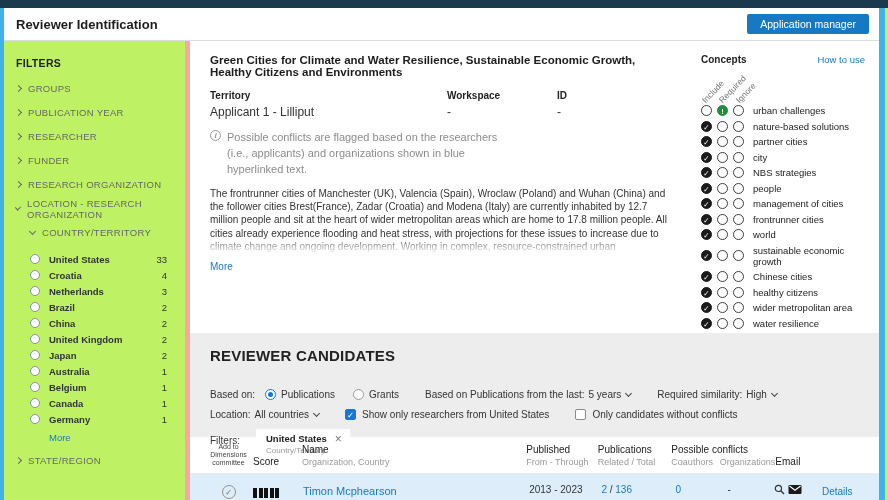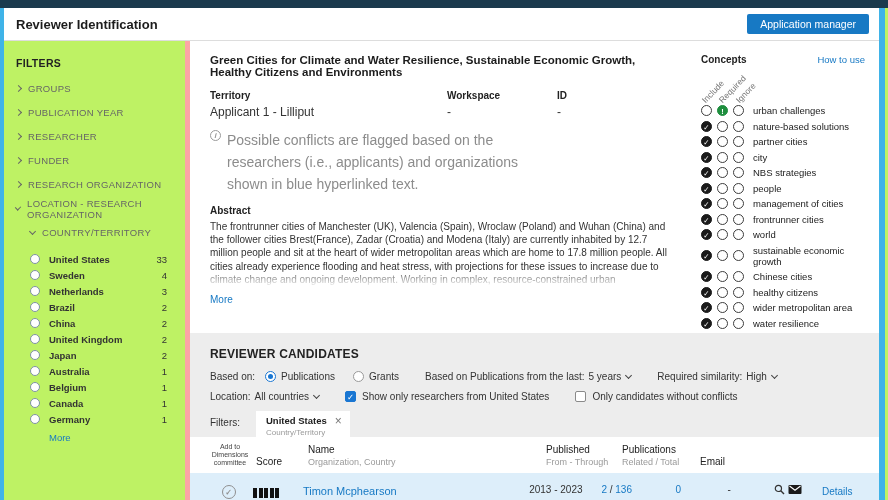--- a/index.html
+++ b/index.html
@@ -42,21 +42,21 @@
   .card-left { flex:1; padding:13px 26px 0 20px; }
   .prop-title { font-size:11.5px; font-weight:bold; color:#1c1c1c; margin-bottom:12px; }
   .meta-row { display:flex; margin-bottom:10px; }
   .meta-col1 { width:237px; } .meta-col2 { width:110px; } .meta-col3 { flex:1; }
   .meta-label { font-size:10px; font-weight:bold; color:#222; margin-bottom:4px; }
   .meta-value { font-size:12px; color:#333; }
   .info-note { display:flex; width:310px; margin-bottom:10px; }
   .info-icon { width:11px; height:11px; min-width:11px; border:1px solid #9a9a9a; border-radius:50%;
                color:#9a9a9a; font-size:8px; line-height:10px; text-align:center; font-style:italic;
                font-weight:bold; margin-right:6px; margin-top:1px; }
-  .info-text { font-size:14px; color:#8c8c8c; line-height:22px; }
+  .info-text { font-size:11px; color:#8c8c8c; line-height:16px; }
   .abs-label { font-size:10px; font-weight:bold; margin-bottom:4px; }
   .abs-wrap { position:relative; max-height:66px; overflow:hidden; }
   .abs-text { font-size:10px; color:#333; line-height:13.2px; }
   .abs-wrap::after { content:""; position:absolute; left:0; right:0; bottom:0; height:15px;
                      background:linear-gradient(rgba(255,255,255,.15), rgba(255,255,255,.92)); }
   .abs-more { font-size:10px; margin-top:8px; display:inline-block; }
 
   
   .concepts { width:178px; min-width:178px; padding:13px 14px 0 0; }
   .concepts-head { display:flex; justify-content:space-between; align-items:baseline; margin-bottom:2px; }
@@ -69,21 +69,21 @@
   .concept-row { display:flex; align-items:center; margin-bottom:4.5px; }
   .ccircle { width:11px; height:11px; border-radius:50%; border:1.5px solid #3d3d3d; background:#fff;
              margin-right:5px; flex:none; font-size:7.5px; line-height:11px; text-align:center;
              color:#fff; cursor:pointer; }
   .ccircle.checked { background:#1a1a1a; border-color:#1a1a1a; }
   .ccircle.required { background:#1e8e3e; border-color:#1e8e3e; font-weight:bold; }
   .concept-label { font-size:9.5px; color:#222; margin-left:4px; }
 
   
   .cand-panel { height:104px; background:#ededed; padding:14px 20px 0 20px; }
-  .cand-title { font-size:12px; font-weight:bold; letter-spacing:.2px; margin-bottom:10px; }
+  .cand-title { font-size:15px; font-weight:bold; letter-spacing:.2px; margin-bottom:25px; }
   .cand-row { display:flex; align-items:center; font-size:10px; color:#333; margin-bottom:9px; }
   .radio { width:11px; height:11px; border:1.5px solid #999; border-radius:50%; background:#fff;
            display:inline-block; margin:0 5px 0 10px; position:relative; cursor:pointer; flex:none; }
   .radio.sel { border-color:#1976d2; }
   .radio.sel::after { content:""; position:absolute; left:1.5px; top:1.5px; width:5px; height:5px;
                       border-radius:50%; background:#1976d2; }
   .checkbox { width:11px; height:11px; border:1.5px solid #8a8a8a; border-radius:2px; background:#fff;
               display:inline-block; margin-right:6px; cursor:pointer; flex:none;
               font-size:8.5px; line-height:10px; text-align:center; color:#fff; }
   .checkbox.sel { background:#1976d2; border-color:#1976d2; }
@@ -173,21 +173,21 @@
       </div>
 
       <div id="country-list" class="country-list">
           <div class="country-row">
             <span class="c-circle"></span>
             <span class="c-name">United States</span>
             <span class="c-count">33</span>
           </div>
           <div class="country-row">
             <span class="c-circle"></span>
-            <span class="c-name">Sweden</span>
+            <span class="c-name">Croatia</span>
             <span class="c-count">4</span>
           </div>
           <div class="country-row">
             <span class="c-circle"></span>
             <span class="c-name">Netherlands</span>
             <span class="c-count">3</span>
           </div>
           <div class="country-row">
             <span class="c-circle"></span>
             <span class="c-name">Brazil</span>
@@ -224,20 +224,26 @@
             <span class="c-count">1</span>
           </div>
           <div class="country-row">
             <span class="c-circle"></span>
             <span class="c-name">Germany</span>
             <span class="c-count">1</span>
           </div>
         </div>
       <span class="more-link">More</span>
 
+      <div id="filter-bottom">
+          <div class="filter-section">
+            <span class="chev right"></span>
+            <span class="fs-label">STATE/REGION</span>
+          </div>
+        </div>
     </div>
 
     <div class="main">
 
       <div class="top-card">
         <div class="card-left">
           <div class="prop-title">Green Cities for Climate and Water Resilience, Sustainable Economic Growth, Healthy Citizens and Environments</div>
 
           <div class="meta-row">
             <div class="meta-col1">
@@ -252,21 +258,20 @@
               <div class="meta-label">ID</div>
               <div class="meta-value">-</div>
             </div>
           </div>
 
           <div class="info-note">
             <span class="info-icon">i</span>
             <span class="info-text">Possible conflicts are flagged based on the researchers (i.e., applicants) and organizations shown in blue hyperlinked text.</span>
           </div>
 
-          <div class="abs-label">Abstract</div>
           <div class="abs-wrap">
             <div class="abs-text">The frontrunner cities of Manchester (UK), Valencia (Spain), Wroclaw (Poland) and Wuhan (China) and the follower cities Brest(France), Zadar (Croatia) and Modena (Italy) are currently inhabited by 12.7 million people and sit at the heart of wider metropolitan areas which are home to 17.8 million people. All cities already experience flooding and heat stress, with projections for these issues to increase due to climate change and ongoing development. Working in complex, resource-constrained urban environments, the municipalities for each city have committed to delivering joined-up, cost-effective, smart solutions to address these and other urban challenges. They recognise that the cities of the future will</div>
           </div>
           <span class="abs-more link">More</span>
         </div>
 
         <div class="concepts">
           <div class="concepts-head">
             <span class="concepts-title">Concepts</span>
             <span class="how-to-use link">How to use</span>
@@ -420,20 +425,27 @@
             <div class="h-sub">Organization, Country</div>
           </div>
           <div class="col-pub">
             <div class="h-main">Published</div>
             <div class="h-sub">From - Through</div>
           </div>
           <div class="col-pubs">
             <div class="h-main">Publications</div>
             <div class="h-sub">Related / Total</div>
           </div>
+          <div class="col-conf">
+            <div class="h-main">Possible conflicts</div>
+            <div class="h-sub conf-subs">
+              <span>Coauthors</span>
+              <span>Organizations</span>
+            </div>
+          </div>
           <div class="col-email h-main">Email</div>
           <div class="col-det"></div>
         </div>
 
         <div class="trow">
           <div class="col-add">
             <span class="commit-circle">✓</span>
           </div>
           <div class="col-score">
             <span class="score-bars">

